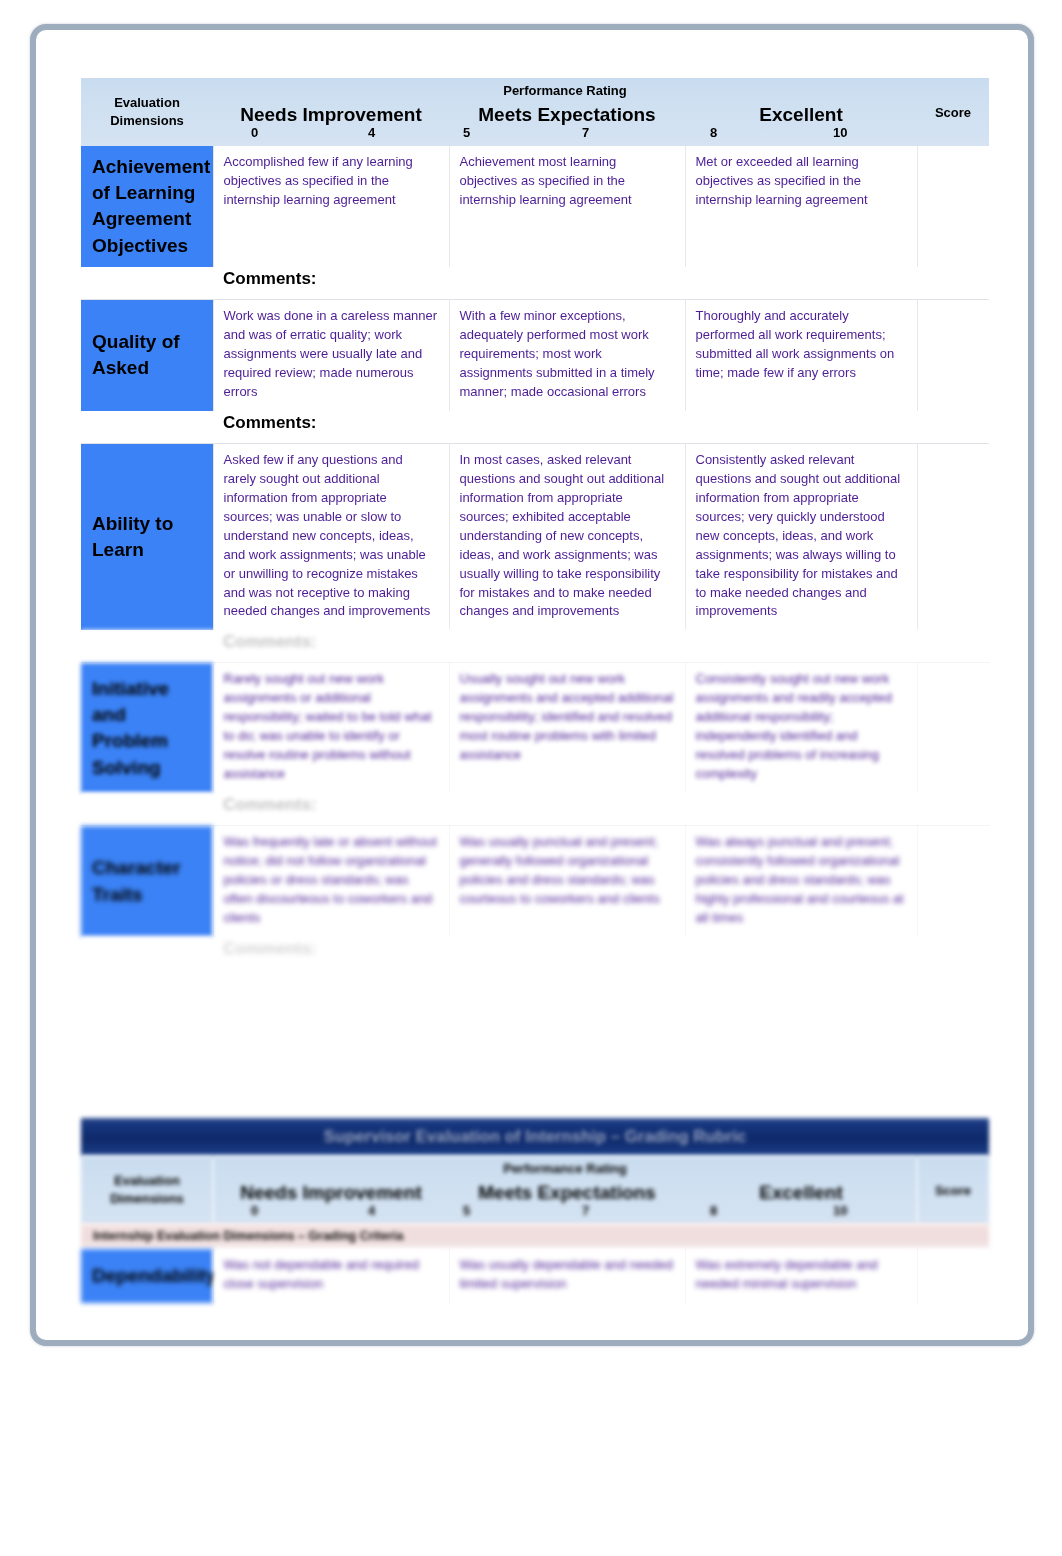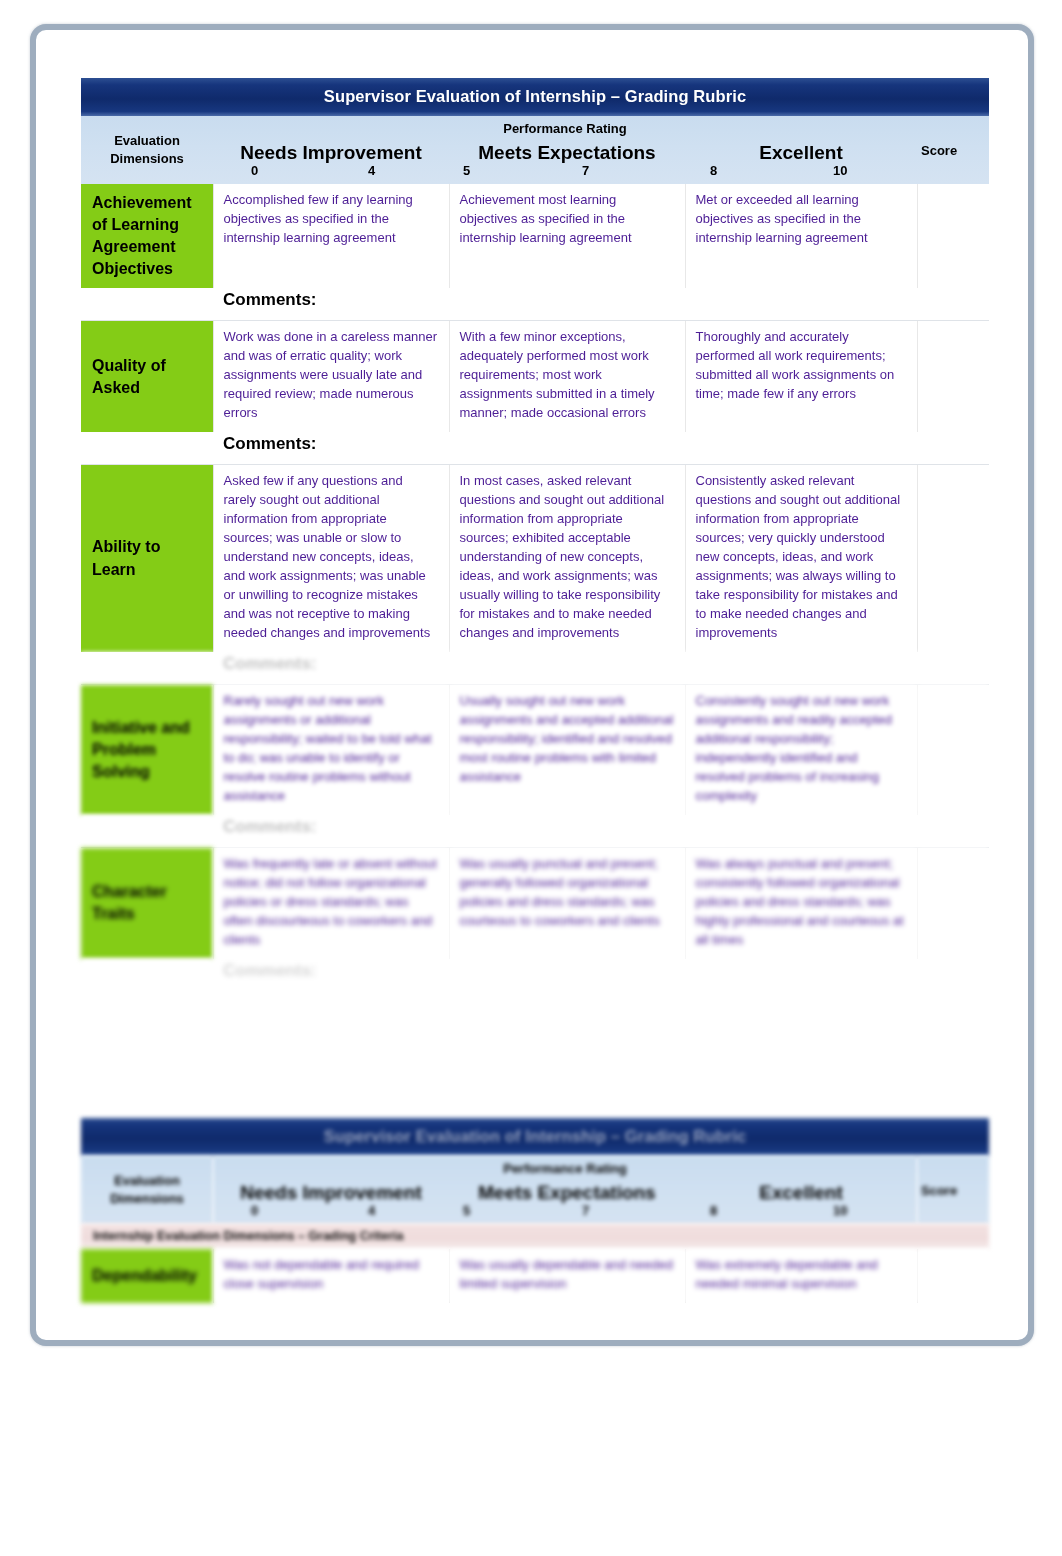--- a/index.html
+++ b/index.html
@@ -68,20 +68,21 @@
     color: #000000;
     font-size: 13px;
     font-weight: bold;
   }
   .hdr .dim-head {
     text-align: center;
     line-height: 1.35;
     padding: 6px 4px;
   }
   .hdr .score-head {
+    text-align: center;
     padding: 6px 4px;
     margin-top: 35px;
   }
   .perf-wrap { position: relative; height: 68px; }
   .perf-title {
     position: absolute; left: 0; right: 0; top: 5px;
     text-align: center; font-size: 13px; font-weight: bold;
   }
   .band {
     position: absolute; top: 26px; height: 21px;
@@ -114,27 +115,27 @@
     background: linear-gradient(180deg,#f3e2e2 0%,#efdcdc 60%,#f6ecec 100%);
     font-size: 12.5px;
     font-weight: bold;
     color: #111111;
     padding: 5px 8px 6px 12px;
     border: none;
   }
 
   
   .rubric td.dim {
-    font-size: 16px;
+    font-size: 19px;
     font-weight: bold;
     color: #000000;
     padding: 8px 6px 8px 11px;
     vertical-align: middle;
     line-height: 1.38;
-    background: #84cc16;
+    background: #3b82f6;
     border-right: 1px solid #e3e3e3;
   }
   .rubric td.desc {
     font-size: 13px;
     color: #4c1d95;
     padding: 7px 10px 9px 10px;
     vertical-align: top;
     line-height: 1.46;
     background: #ffffff;
     border-right: 1px solid #e8e8e8;
@@ -187,23 +188,20 @@
   <table class="rubric main">
     <colgroup>
       <col class="c-dim">
           <col class="c-needs">
           <col class="c-meets">
           <col class="c-exc">
           <col class="c-score">
     </colgroup>
     <tbody>
 
-      <tr class="title-bar">
-        <td colspan="5">Supervisor Evaluation of Internship – Grading Rubric</td>
-      </tr>
 
       <tr class="hdr">
         <td class="dim-head">
           <div>Evaluation</div>
           <div>Dimensions</div>
         </td>
         <td colspan="3">
           <div class="perf-wrap">
             <div class="perf-title">Performance Rating</div>
             <div class="band b-needs">Needs Improvement</div>

